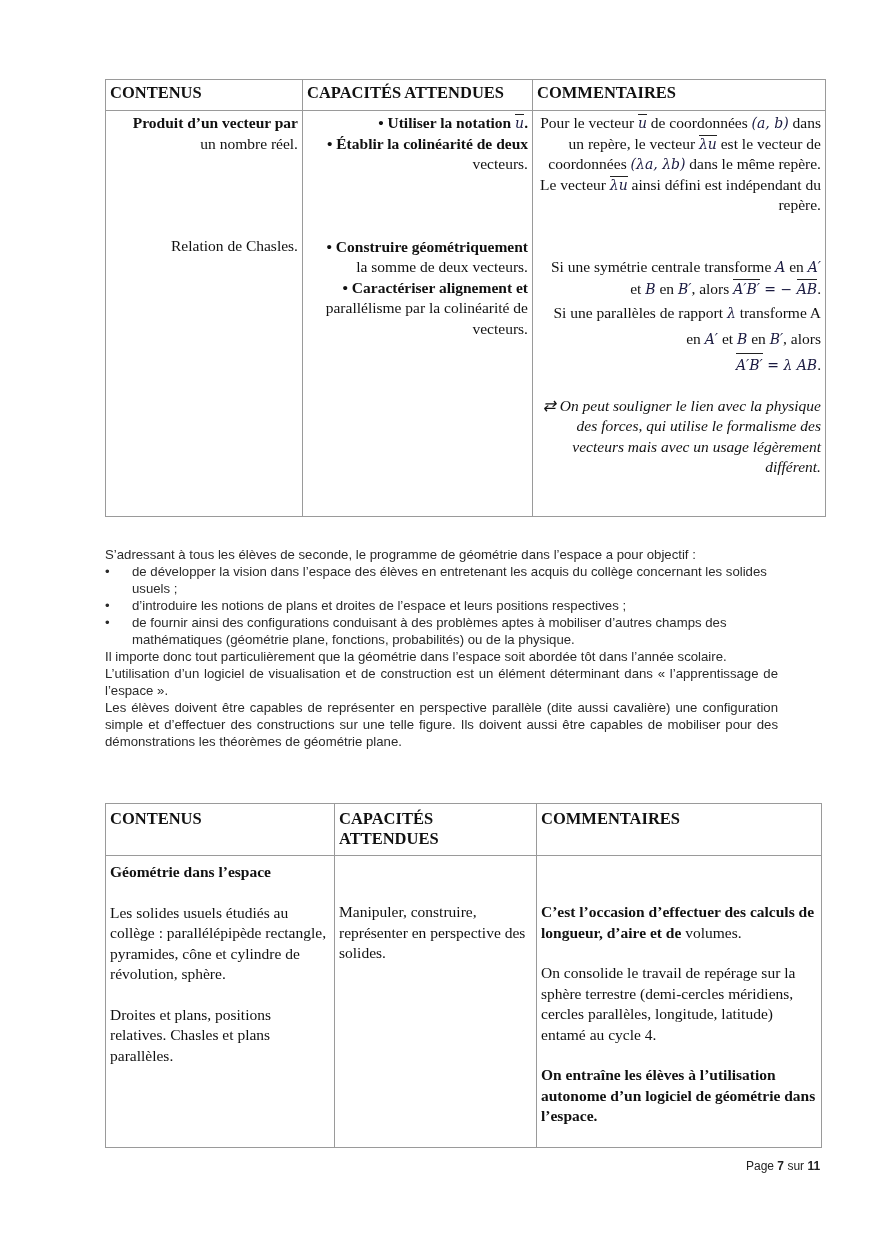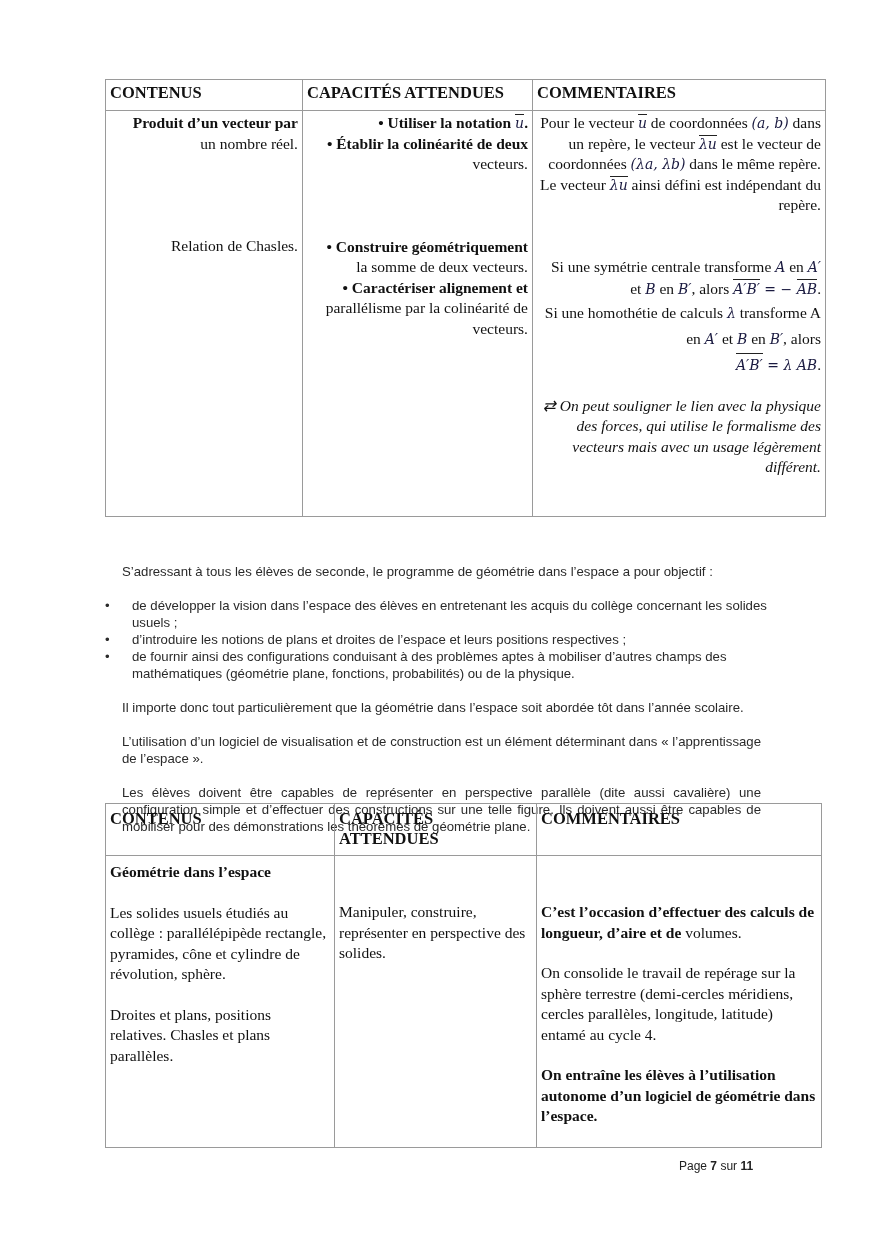--- a/index.html
+++ b/index.html
@@ -14,25 +14,25 @@
   #t2 { left: 105px; top: 803px; width: 716px; }
   #t2 col.c1 { width: 229px; } #t2 col.c2 { width: 202px; } #t2 col.c3 { width: 285px; }
   #t2 th { height: 43px; padding-top: 5px; line-height: 20px; }
   #t2 td { height: 286px; }
   .b { font-weight: bold; }
   .i { font-style: italic; }
   .m { font-style: italic; color: #1a1a40; font-family: "DejaVu Serif", serif; font-size: 14px; }
   .arrowvec { position: relative; display: inline-block; }
   .arrowvec::after { content: ""; position: absolute; left: 0; right: 0; top: 1px; border-top: 1px solid #222; }
   #prose { position: absolute; left: 105px; top: 546px; width: 673px; font-family: "Liberation Sans", sans-serif; font-size: 13.2px; line-height: 17px; color: #2a2a2a; }
-  #prose p { margin: 17px; text-align: justify; }
+  #prose p { margin: 0; text-align: justify; }
   #prose ul { margin: 0; padding: 0; list-style: none; }
   #prose li { position: relative; padding-left: 27px; }
   #prose li::before { content: "•"; position: absolute; left: 0; top: 0; }
-  #footer { position: absolute; left: 679px; top: 1159px; font-family: "Liberation Sans", sans-serif; font-size: 12px; color: #222; }
+  #footer { position: absolute; left: 746px; top: 1159px; font-family: "Liberation Sans", sans-serif; font-size: 12px; color: #222; }
   #footer b { font-weight: bold; }
 </style>
 </head>
 <body>
 
 <table class="prog" id="t1">
   <colgroup>
       <col class="c1">
       <col class="c2">
       <col class="c3">
@@ -62,21 +62,21 @@
     </td>
     <td>
       <div>
         <span>Pour le vecteur </span><span class="m arrowvec">u</span><span> de coordonnées </span><span class="m">(a, b)</span><span> dans un repère, le vecteur </span><span class="m arrowvec">λu</span><span> est le vecteur de coordonnées </span><span class="m">(λa, λb)</span><span> dans le même repère. Le vecteur </span><span class="m arrowvec">λu</span><span> ainsi défini est indépendant du repère.</span>
       </div>
       <div style="height:40px"></div>
       <div style="line-height:22px">
         <span>Si une symétrie centrale transforme </span><span class="m">A</span><span> en </span><span class="m">A′</span><span> et </span><span class="m">B</span><span> en </span><span class="m">B′</span><span>, alors </span><span class="m arrowvec">A′B′</span><span class="m"> = − </span><span class="m arrowvec">AB</span><span>.</span>
       </div>
       <div style="line-height:26px">
-        <span>Si une homothétie de calculs </span><span class="m">λ</span><span> transforme A en </span><span class="m">A′</span><span> et </span><span class="m">B</span><span> en </span><span class="m">B′</span><span>, alors</span><br>
+        <span>Si une parallèles de rapport </span><span class="m">λ</span><span> transforme A en </span><span class="m">A′</span><span> et </span><span class="m">B</span><span> en </span><span class="m">B′</span><span>, alors</span><br>
         <span class="m arrowvec">A′B′</span><span class="m"> = λ AB</span><span>.</span>
       </div>
       <div style="height:18px"></div>
       <div class="i">
         <span>⇄</span><span> On peut souligner le lien avec la physique des forces, qui utilise le formalisme des vecteurs mais avec un usage légèrement différent.</span>
       </div>
     </td>
   </tr>
 </tbody>
   </table>

